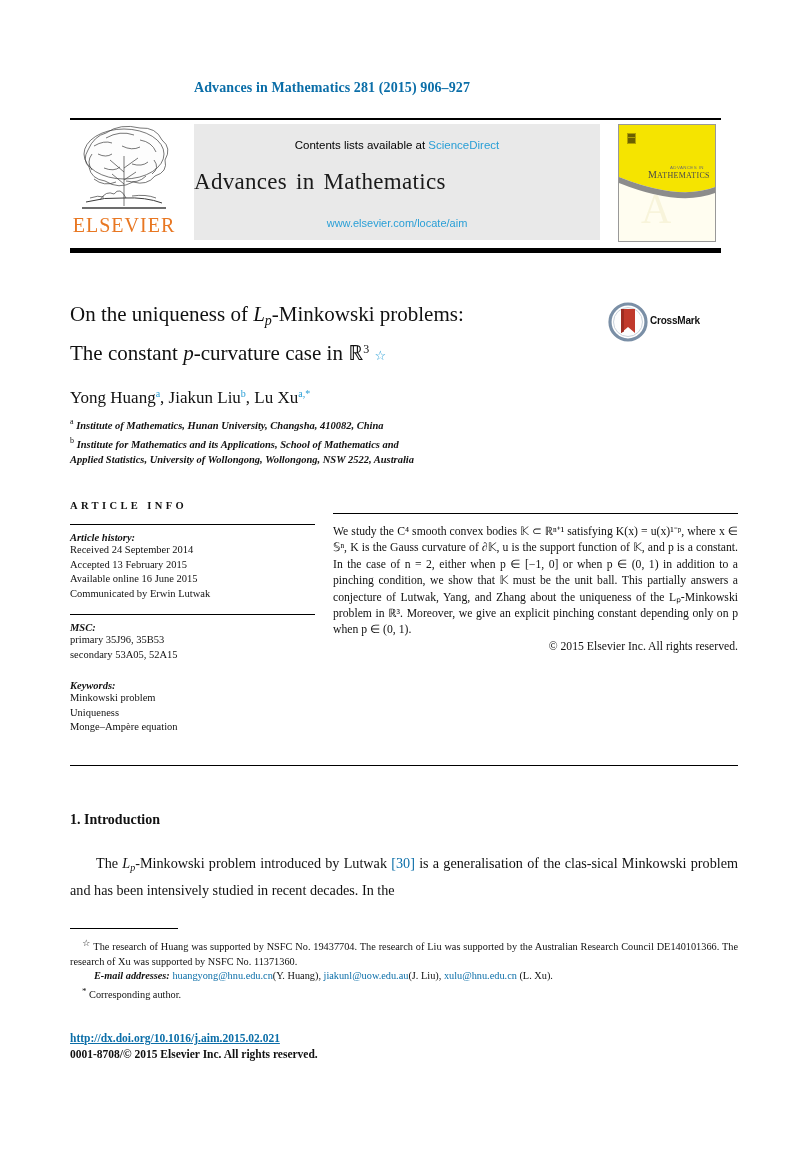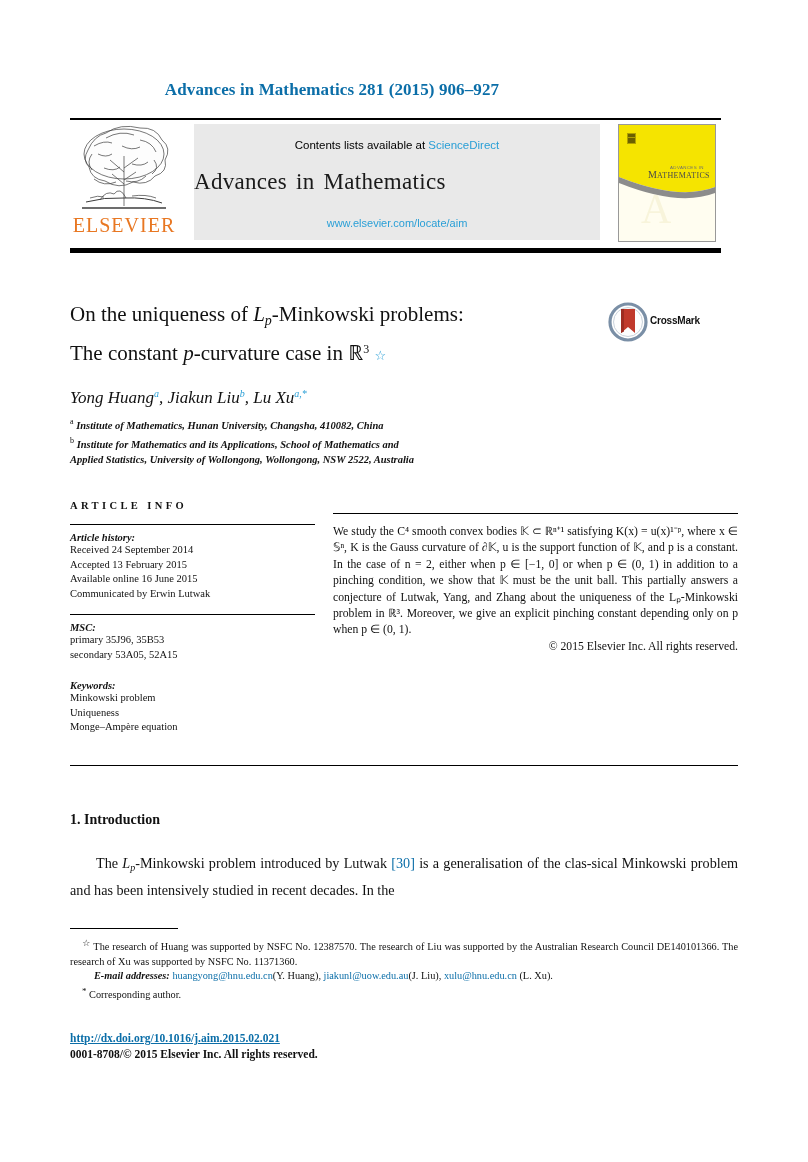--- a/index.html
+++ b/index.html
@@ -21,21 +21,21 @@
     width: 808px;
     height: 1162px;
   }
 
   
   .running-head {
     position: absolute;
     left: 0; top: 80px;
     width: 664px;
     text-align: center;
-    font-size: 17px;
+    font-size: 14px;
     font-weight: bold;
     color: #0b6ea8;
     letter-spacing: 0.1px;
   }
 
   
   .masthead {
     position: absolute;
     left: 70px; top: 118px;
     width: 668px;
@@ -155,21 +155,20 @@
   }
 
   
   .authors {
     position: absolute;
     left: 70px; top: 388px;
     width: 668px;
     font-size: 17px;
     font-family: "Liberation Serif", serif;
     color: #111;
-    font-style: italic;
   }
   .authors sup { font-size: 10px; color: #2a9fd6; vertical-align: 6px; }
 
   .affiliations {
     position: absolute;
     left: 70px; top: 414px;
     width: 600px;
     font-size: 10.5px;
     font-style: italic;
     font-weight: bold;
@@ -414,21 +413,21 @@
 
   <div class="intro-head">1.  Introduction</div>
   <div class="intro-body">
     <span class="indent"></span><span>The </span><span class="ital" style="font-style:italic">L</span><span class="sub">p</span><span>-Minkowski problem introduced by Lutwak </span><span class="cite">[30]</span><span> is a generalisation of the clas-sical Minkowski problem and has been intensively studied in recent decades. In the</span>
   </div>
 
   <div class="foot-rule"></div>
   <div class="footnotes">
     <div class="fn-item">
       <span class="fn-indent"></span><span class="fn-mark">☆</span>
-      <span>The research of Huang was supported by NSFC No. 12387570. The research of Liu was supported by the Australian Research Council DE140101366. The research of Xu was supported by NSFC No. 11371360.</span>
+      <span>The research of Huang was supported by NSFC No. 19437704. The research of Liu was supported by the Australian Research Council DE140101366. The research of Xu was supported by NSFC No. 11371360.</span>
     </div>
     <div class="fn-item">
       <span class="fn-indent"></span><span class="fn-indent"></span><span class="ital">E-mail addresses:</span>
       <span class="mail-link">huangyong@hnu.edu.cn</span><span>(Y. Huang)</span><span>, </span><span class="mail-link">jiakunl@uow.edu.au</span><span>(J. Liu)</span><span>, </span><span class="mail-link">xulu@hnu.edu.cn</span>
       <span>(L. Xu).</span>
     </div>
     <div class="fn-item">
       <span class="fn-indent"></span><span class="fn-mark">*</span>
       <span>Corresponding author.</span>
     </div>

